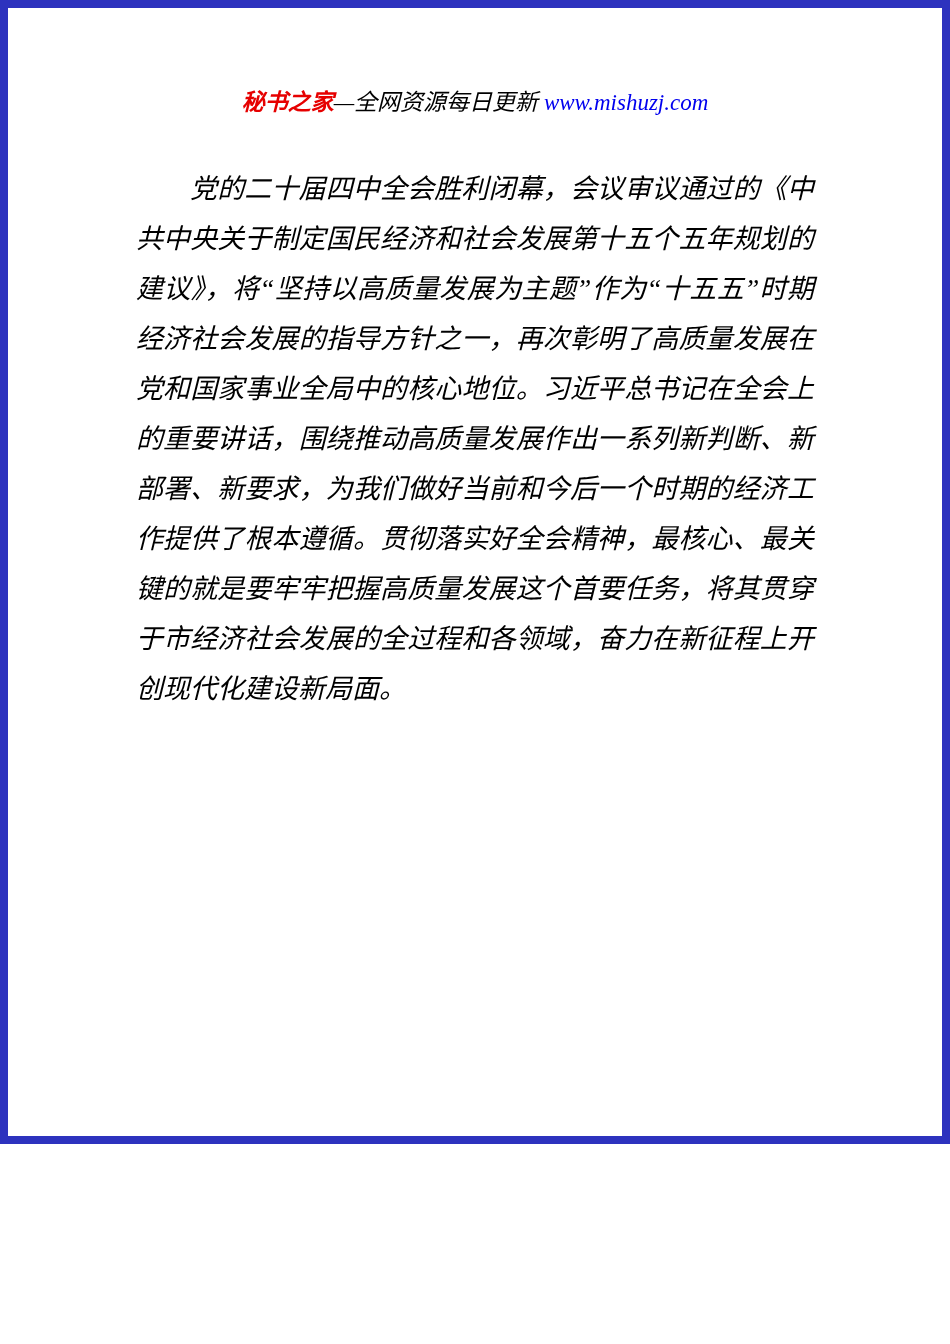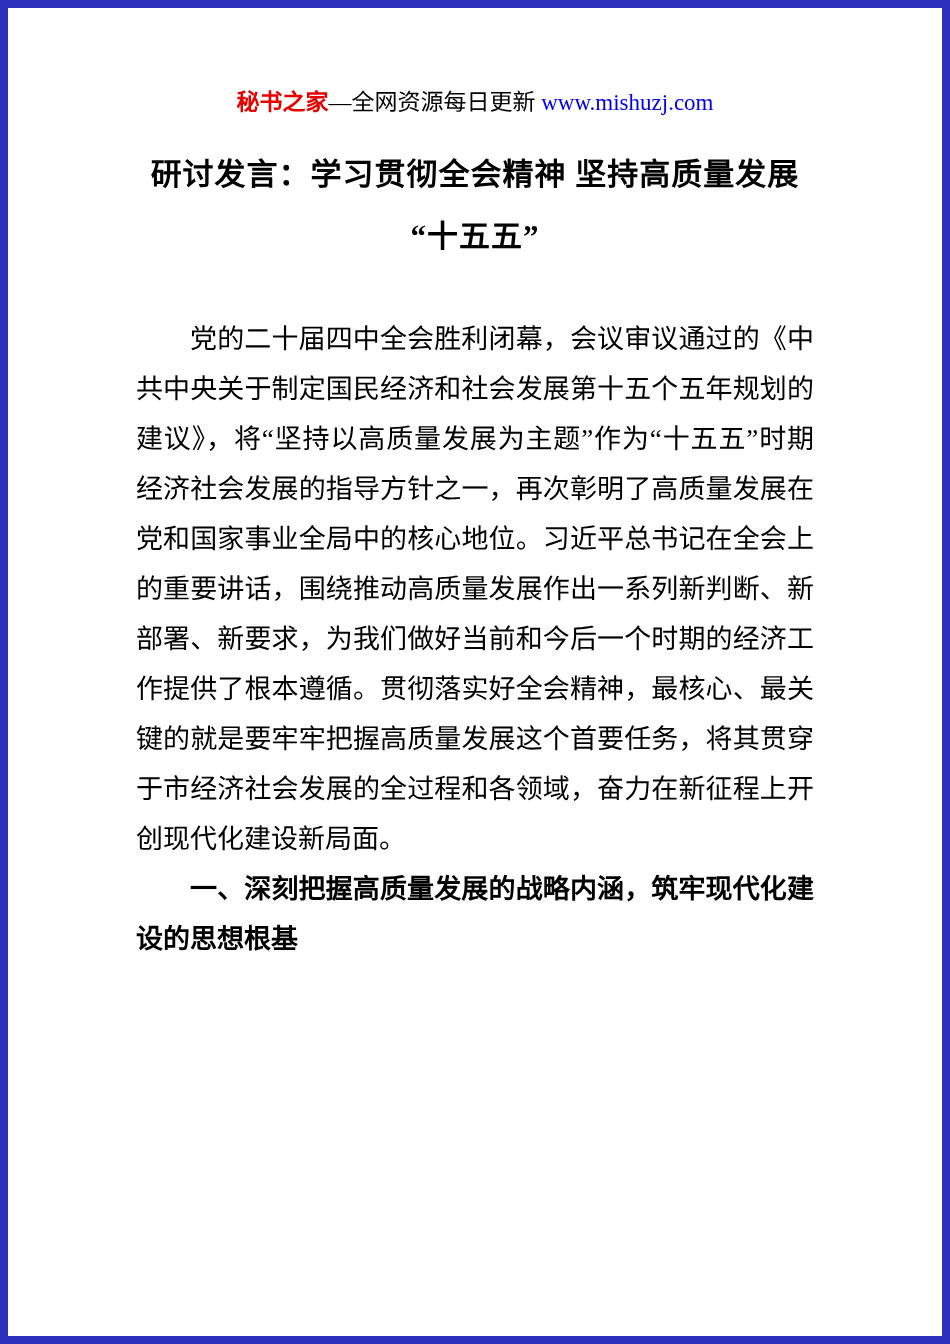--- a/index.html
+++ b/index.html
@@ -3,27 +3,28 @@
 <meta charset="utf-8">
 <style>
   html, body {
     margin: 0;
     padding: 0;
     background: #ffffff;
   }
   .page {
     position: relative;
     width: 950px;
-    height: 1344px;
+    height: 1144px;
     box-sizing: border-box;
     border: 8px solid #2d32be;
     background: #ffffff;
     overflow: hidden;
     font-family: "Liberation Serif", "DejaVu Serif", serif;
     color: #000000;
+    font-style: italic;
   }
   .inner {
     padding: 0 128px;
   }
   
   .site-header {
     margin-top: 80px;
     text-align: center;
     font-size: 23px;
     line-height: 30px;
@@ -70,24 +71,19 @@
   }
 </style>
 </head>
 <body>
 
 <div class="page">
   <div class="inner">
 
     <div class="site-header"><span class="brand">秘书之家</span><span class="tagline">—全网资源每日更新 </span><span class="url">www.mishuzj.com</span></div>
 
-    <h1 class="doc-title">
-      <span class="title-line">研讨发言：学习贯彻全会精神 坚持高质量发展</span>
-      <span class="title-line">“十五五”</span>
-    </h1>
 
     <div class="doc-body">
       <p>党的二十届四中全会胜利闭幕，会议审议通过的《中共中央关于制定国民经济和社会发展第十五个五年规划的建议》，将“坚持以高质量发展为主题”作为“十五五”时期经济社会发展的指导方针之一，再次彰明了高质量发展在党和国家事业全局中的核心地位。习近平总书记在全会上的重要讲话，围绕推动高质量发展作出一系列新判断、新部署、新要求，为我们做好当前和今后一个时期的经济工作提供了根本遵循。贯彻落实好全会精神，最核心、最关键的就是要牢牢把握高质量发展这个首要任务，将其贯穿于市经济社会发展的全过程和各领域，奋力在新征程上开创现代化建设新局面。</p>
-      <p class="bold-heading">一、深刻把握高质量发展的战略内涵，筑牢现代化建设的思想根基</p>
     </div>
 
   </div>
 </div>
 
 </body></html>

